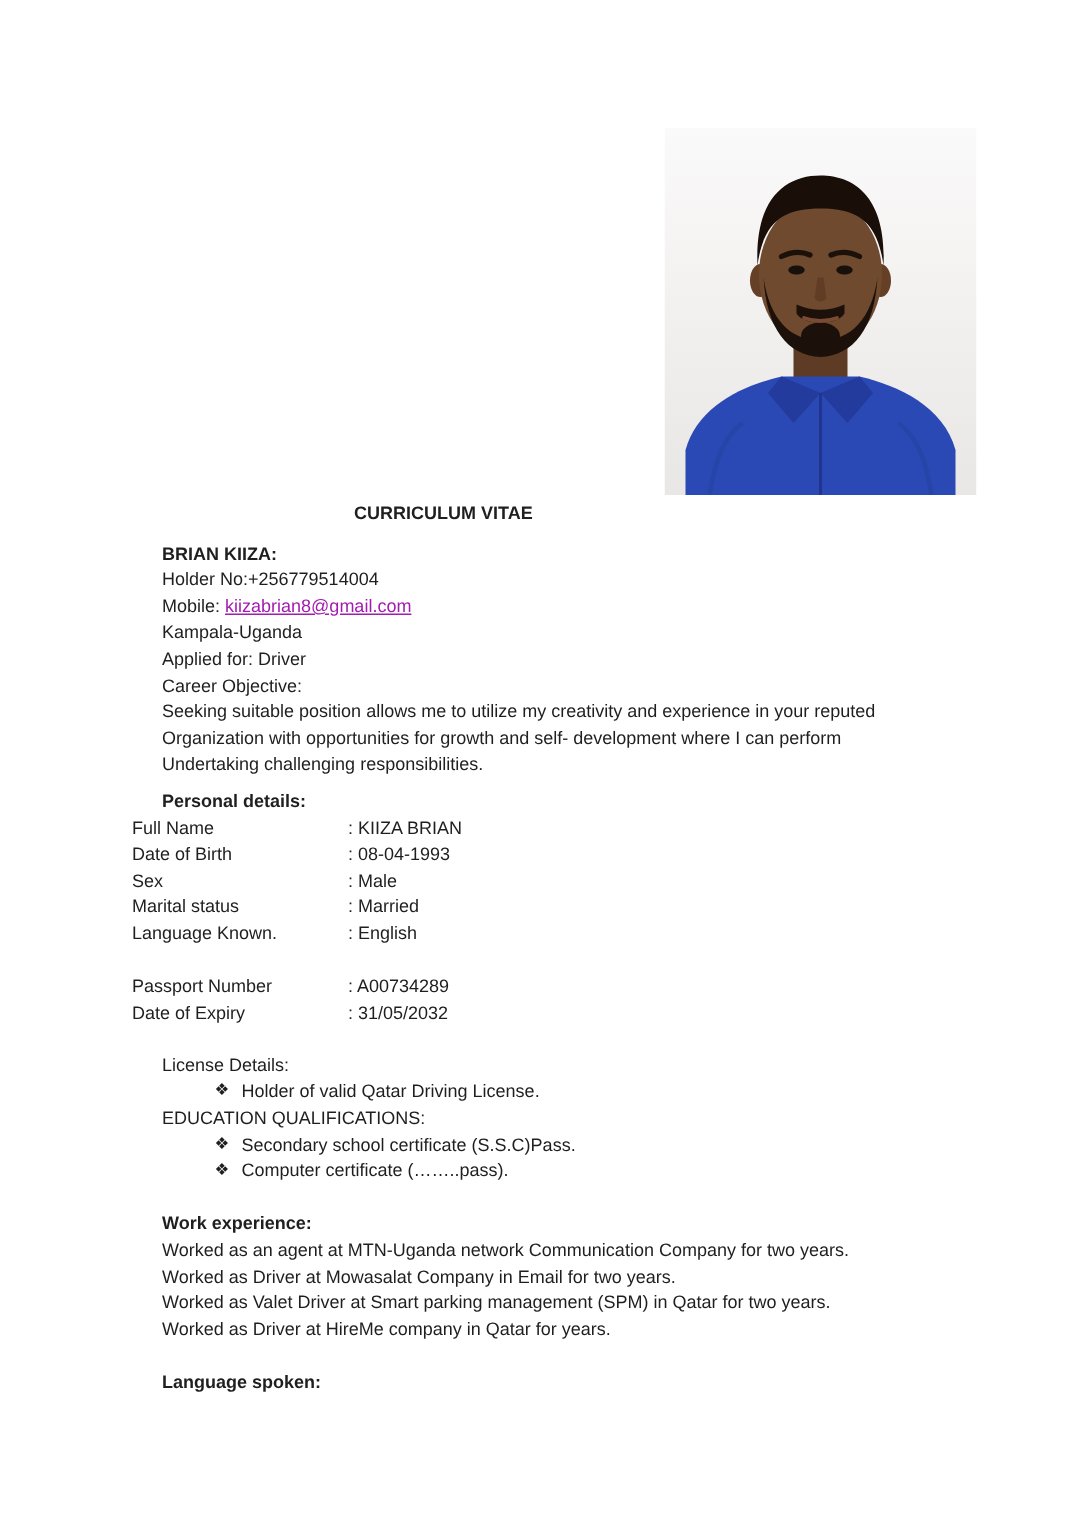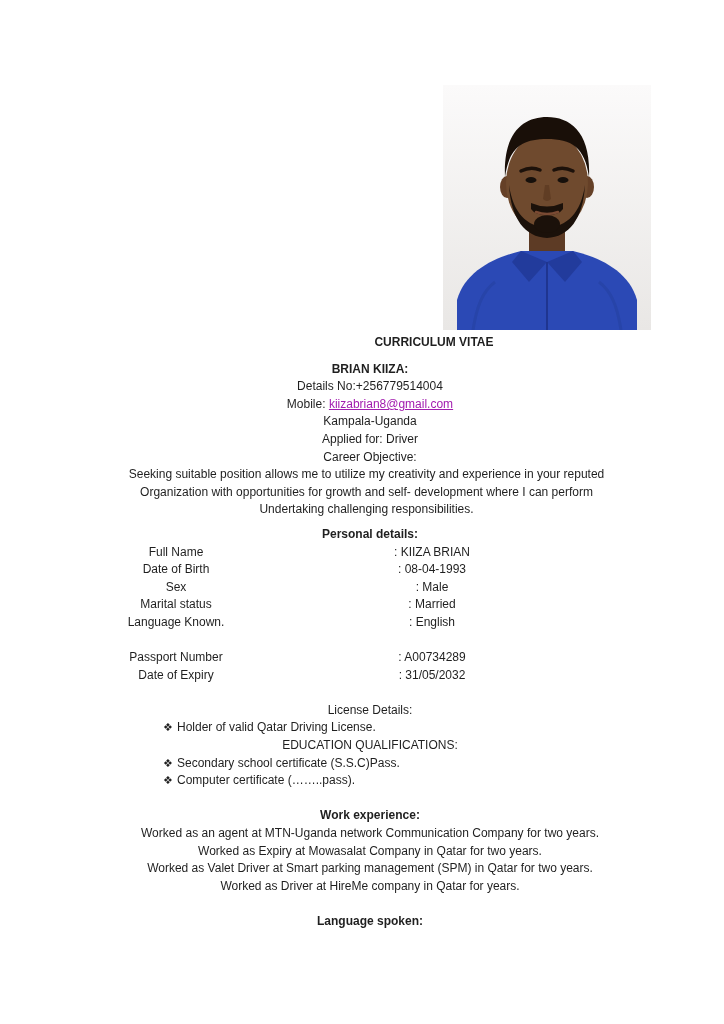--- a/index.html
+++ b/index.html
@@ -18,24 +18,23 @@
   }
   .photo {
     position: absolute;
     left: 443px;
     top: 85px;
     width: 208px;
     height: 245px;
   }
   .content {
     position: absolute;
-    left: 104px;
+    left: 88px;
     top: 334px;
     width: 512px;
-    text-align: center;
   }
   .title {
     font-size: 12px;
     font-weight: bold;
     margin-left: 148px;
     margin-bottom: 9px;
   }
   p { margin: 0; padding-left: 20px; }
   .bold { font-weight: bold; }
   .objective { max-width: 505px; }
@@ -98,21 +97,21 @@
 
       <path d="M93 127 Q104 131 115 127" stroke="#7a4a33" stroke-width="2.5" fill="none" stroke-linecap="round"></path>
     </svg>
   </div>
 
   <div class="content">
 
     <h1 class="title">CURRICULUM VITAE</h1>
 
     <p class="bold">BRIAN KIIZA:</p>
-    <p>Details No:+256779514004</p>
+    <p>Holder No:+256779514004</p>
     <p><span>Mobile: </span><a class="email-link">kiizabrian8@gmail.com</a></p>
     <p>Kampala-Uganda</p>
     <p>Applied for: Driver</p>
     <p>Career Objective:</p>
     <p class="objective">Seeking suitable position allows me to utilize my creativity and experience in your reputed Organization with opportunities for growth and self- development  where I can perform Undertaking challenging responsibilities.</p>
 
     <div class="gap-sm"></div>
     <p class="bold">Personal details:</p>
     <div class="row">
         <span class="label">Full Name</span>
@@ -157,21 +156,21 @@
         <span>Secondary school certificate (S.S.C)Pass.</span>
       </div>
     <div class="bullet-item">
         <span class="bullet">❖</span>
         <span>Computer certificate (……..pass).</span>
       </div>
 
     <div class="gap"></div>
     <p class="bold">Work experience:</p>
     <p>Worked as an agent at MTN-Uganda network Communication Company for two years.</p>
-    <p>Worked as Expiry at Mowasalat Company in Qatar for two years.</p>
+    <p>Worked as Driver at Mowasalat Company in Email for two years.</p>
     <p>Worked as Valet Driver at Smart parking management (SPM) in Qatar for two years.</p>
     <p>Worked as Driver at HireMe company in Qatar for years.</p>
 
     <div class="gap"></div>
     <p class="bold">Language spoken:</p>
 
   </div>
 </div>
 
 </body></html>

